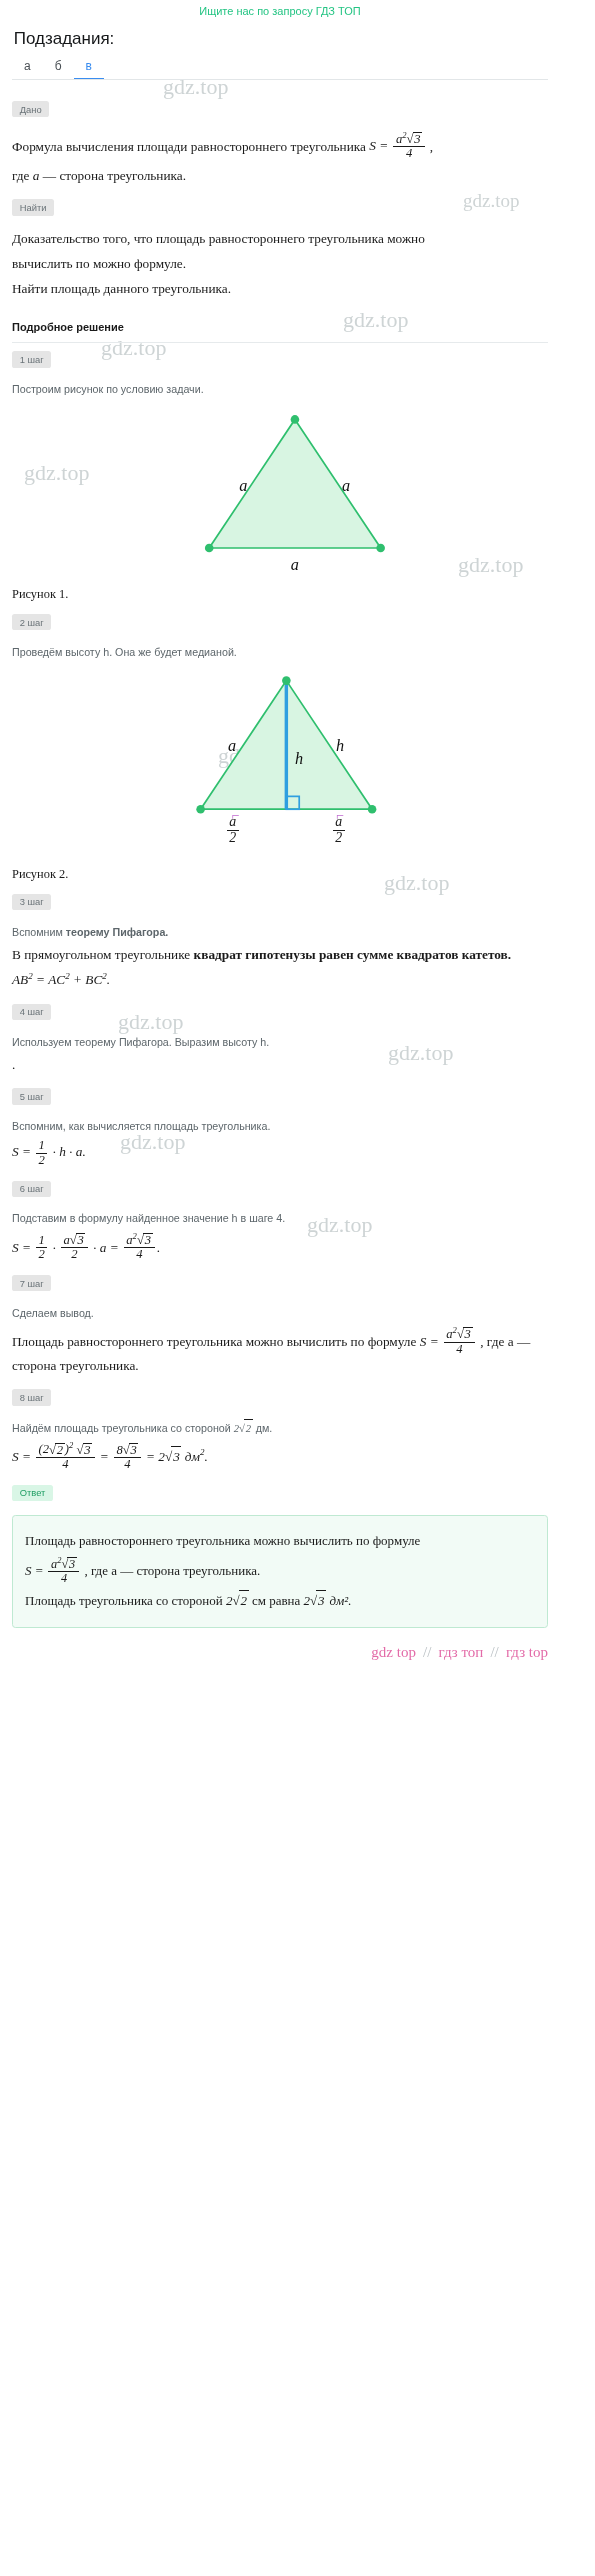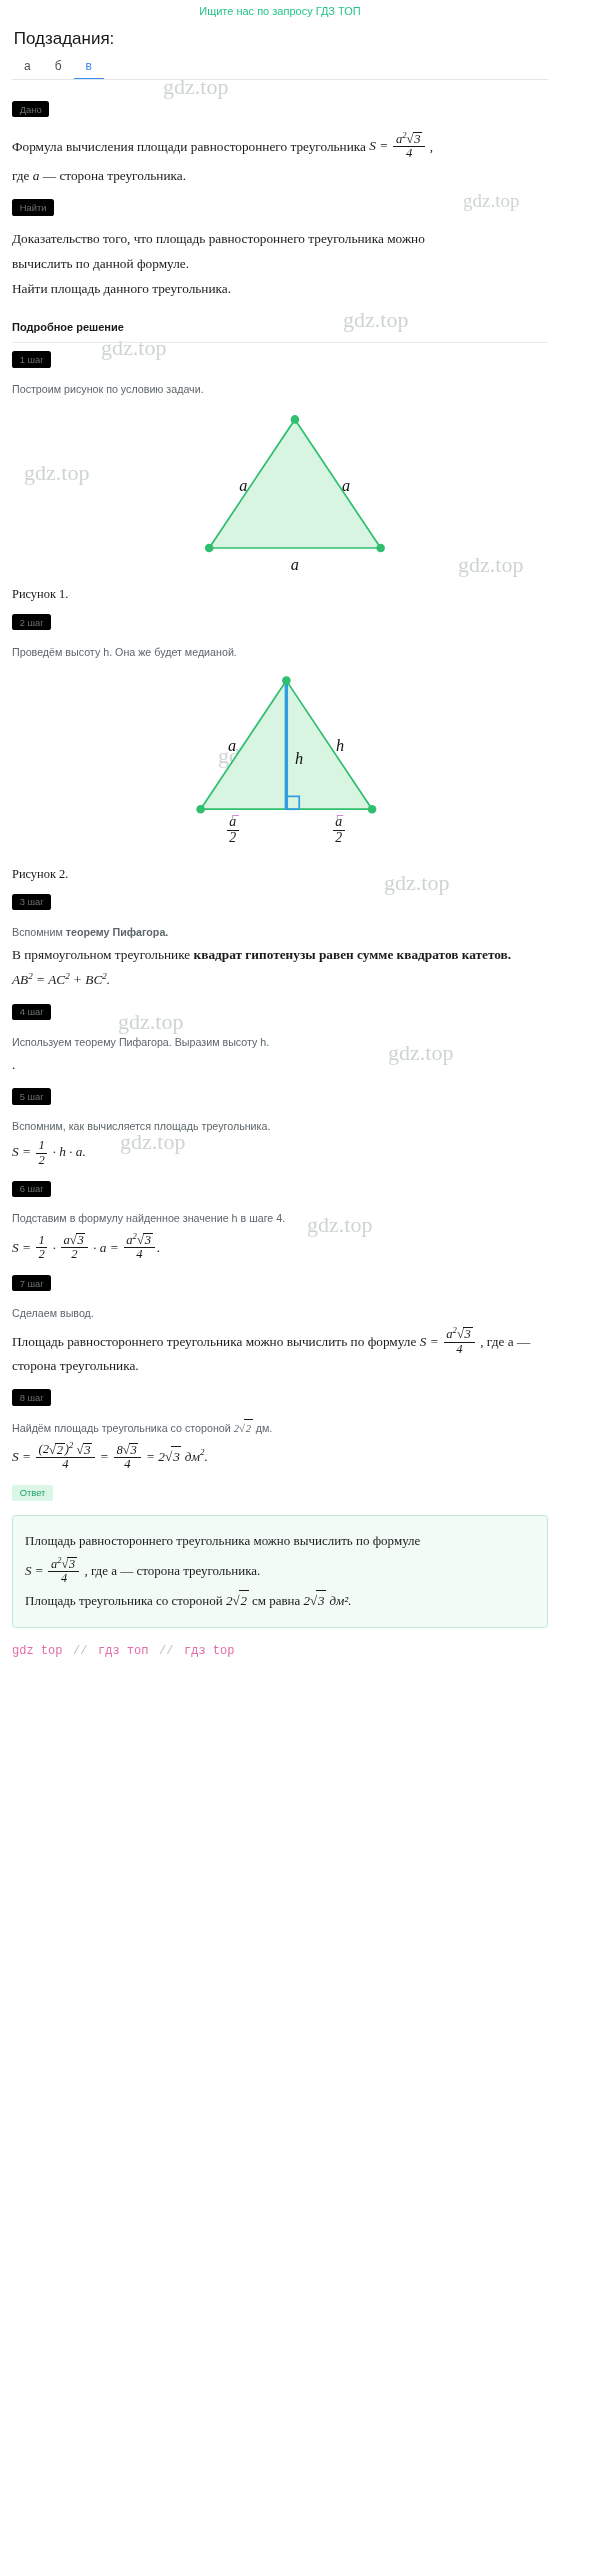--- a/index.html
+++ b/index.html
@@ -52,21 +52,21 @@
     cursor: pointer;
   }
   .subtask-tab.active {
     color: #3a8df0;
     border-bottom: 1.7px solid #3a8df0;
     font-weight: normal;
   }
 
   .chip {
     display: inline-block;
-    background: #000000;
+    background: #e5e5e5;
     color: #6a7378;
     font-family: "Liberation Sans", sans-serif;
     font-size: 9.4px;
     border-radius: 2.6px;
     padding: 2.6px 7.7px;
     margin: 8.6px 0 8.6px 0;
   }
   .chip.answer { background: #d9f6e6; color: #1f9e63; }
 
   p.txt {
@@ -118,24 +118,24 @@
   .answer-box {
     border: 0.9px solid #bfe9d2;
     background: #f2fbf6;
     border-radius: 3.4px;
     padding: 10.3px 12px;
     margin-top: 5.1px;
   }
   .answer-box p { margin: 5.1px 0; font-size: 13px; line-height: 1.6; }
 
   .footer {
-    text-align: left;
+    text-align: right;
     padding: 15.4px 0 5.1px 0;
-    font-family: Liberation Mono, monospace;
-    font-size: 12px;
+    font-family: Liberation Serif, serif;
+    font-size: 15px;
     color: #e36ba8;
   }
   .footer span { color: #e36ba8; }
   .footer .sep { color: #b9bfc3; margin: 0 3.4px; }
 </style>
 </head>
 <body>
 
 <div class="page">
 
@@ -173,21 +173,21 @@
     </p>
     <p class="txt">
       <span>где</span>
       <span class="mi">a</span>
       <span>— сторона треугольника.</span>
     </p>
 
     
     <div class="chip">Найти</div>
     <p class="txt">Доказательство того, что площадь равностороннего треугольника можно</p>
-    <p class="txt">вычислить по данной формуле.</p>
+    <p class="txt">вычислить по можно формуле.</p>
     <p class="txt">Найти площадь данного треугольника.</p>
 
     <div class="section-h">Подробное решение</div>
     <hr class="rule">
 
     
     <div class="chip">1 шаг</div>
     <p class="muted">Построим рисунок по условию задачи.</p>
 
     <div class="fig">

